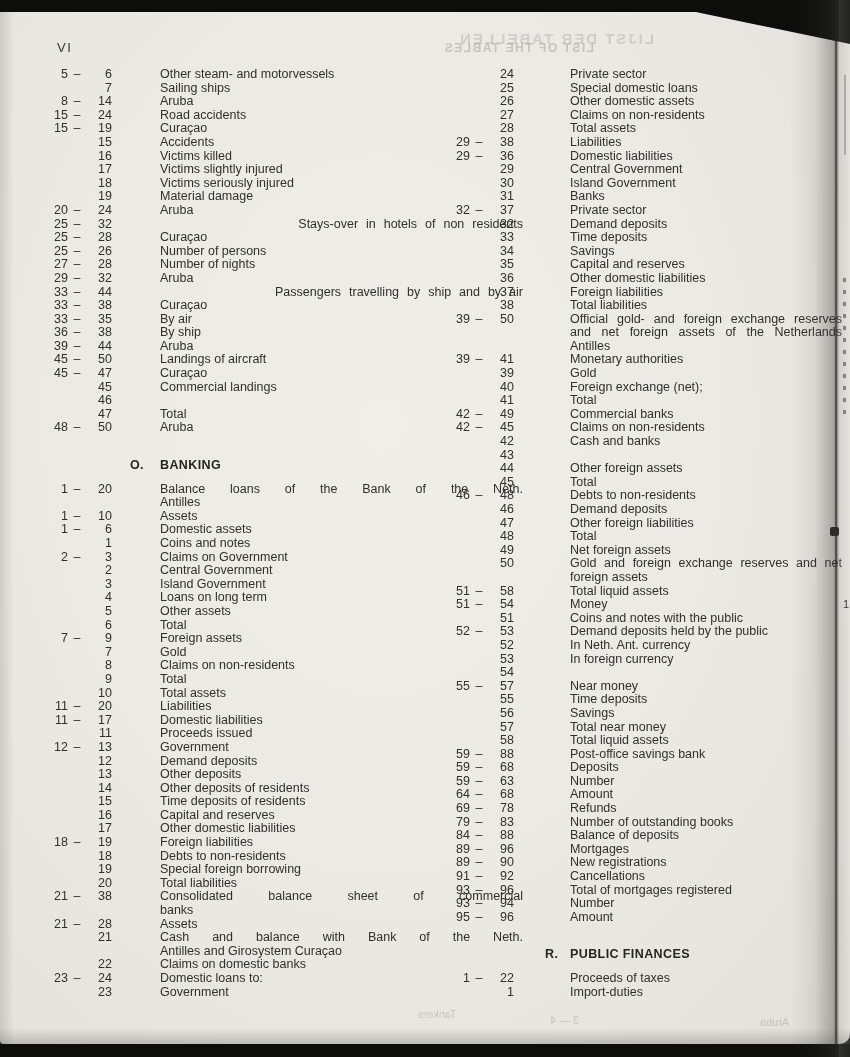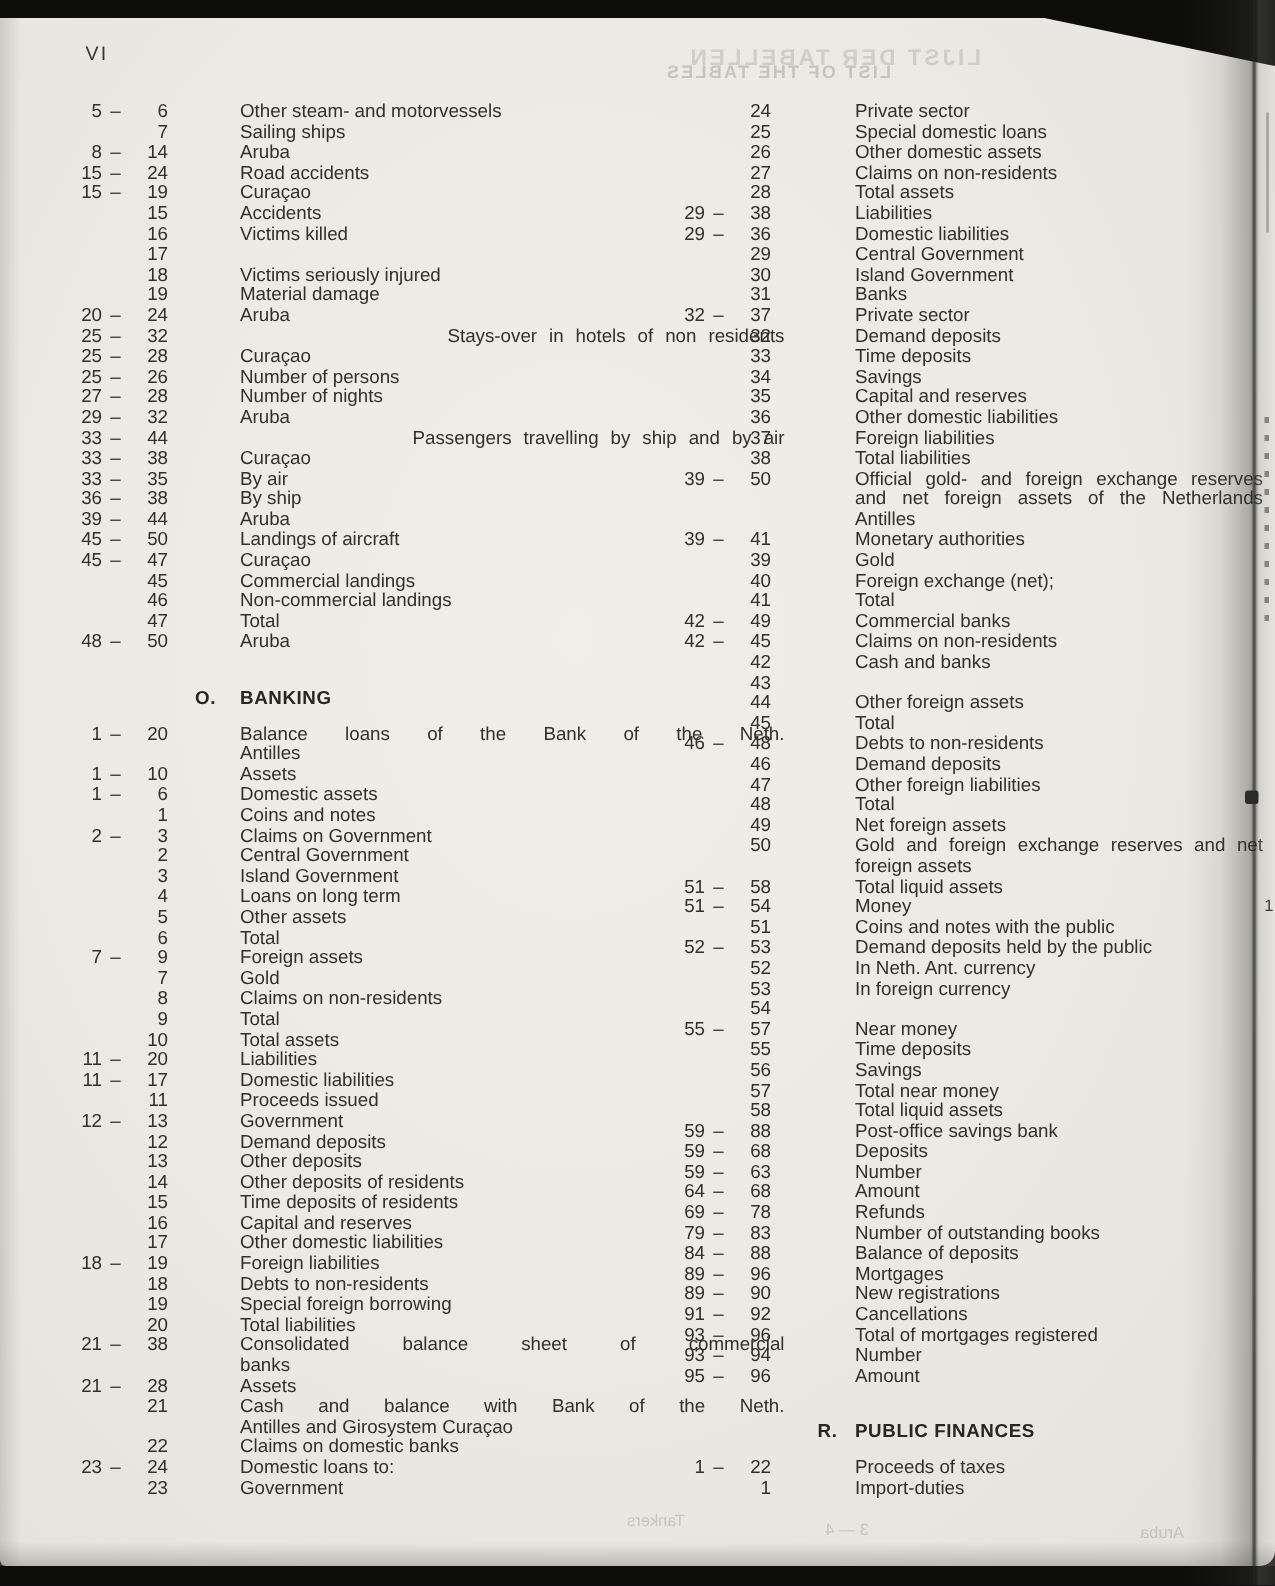--- a/index.html
+++ b/index.html
@@ -32,21 +32,21 @@
   }
   .edge-left{
     position:absolute;top:0;bottom:0;left:0;width:14px;pointer-events:none;
     background:linear-gradient(to right, rgba(120,120,116,0.25), rgba(120,120,116,0));
   }
   .shadow-bottom{
     position:absolute;left:0;right:0;bottom:0;height:16px;pointer-events:none;
     background:linear-gradient(to bottom, rgba(90,90,86,0), rgba(90,90,86,0.30));
   }
 
-  .pageno{position:absolute;left:57px;top:16px;font-size:13px;letter-spacing:1.5px;color:#37352f;}
+  .pageno{position:absolute;left:57px;top:28px;font-size:13px;letter-spacing:1.5px;color:#37352f;}
 
   
   .bleed{position:absolute;left:330px;top:16px;width:330px;height:44px;transform:scaleX(-1);pointer-events:none;}
   .bleed .b1{position:absolute;left:6px;top:2px;font-size:15px;font-weight:bold;letter-spacing:2px;color:rgba(148,143,132,0.30);}
   .bleed .b2{position:absolute;left:66px;top:13px;font-size:12px;font-weight:bold;letter-spacing:1.5px;color:rgba(140,135,124,0.38);}
   .bleed-bottom{position:absolute;left:0;top:0;width:850px;height:0;pointer-events:none;}
   .bleed-bottom span{position:absolute;transform:scaleX(-1);font-size:11px;color:rgba(150,145,136,0.40);}
   .bb0{left:418px;top:996px;}
   .bb1{left:550px;top:1002px;}
   .bb2{left:760px;top:1004px;}
@@ -149,20 +149,23 @@
         <span class="dash"></span>
         <span class="n2">16</span>
         <span class="lab">
           <span class="line">Victims killed</span>
         </span>
       </div>
       <div class="row">
         <span class="n1"></span>
         <span class="dash"></span>
         <span class="n2">17</span>
+        <span class="lab">
+          <span class="line">Victims slightly injured</span>
+        </span>
       </div>
       <div class="row">
         <span class="n1"></span>
         <span class="dash"></span>
         <span class="n2">18</span>
         <span class="lab">
           <span class="line">Victims seriously injured</span>
         </span>
       </div>
       <div class="row">
@@ -282,23 +285,20 @@
         <span class="dash"></span>
         <span class="n2">45</span>
         <span class="lab">
           <span class="line">Commercial landings</span>
         </span>
       </div>
       <div class="row">
         <span class="n1"></span>
         <span class="dash"></span>
         <span class="n2">46</span>
-        <span class="lab">
-          <span class="line">Non-commercial landings</span>
-        </span>
       </div>
       <div class="row">
         <span class="n1"></span>
         <span class="dash"></span>
         <span class="n2">47</span>
         <span class="lab">
           <span class="line">Total</span>
         </span>
       </div>
       <div class="row">

